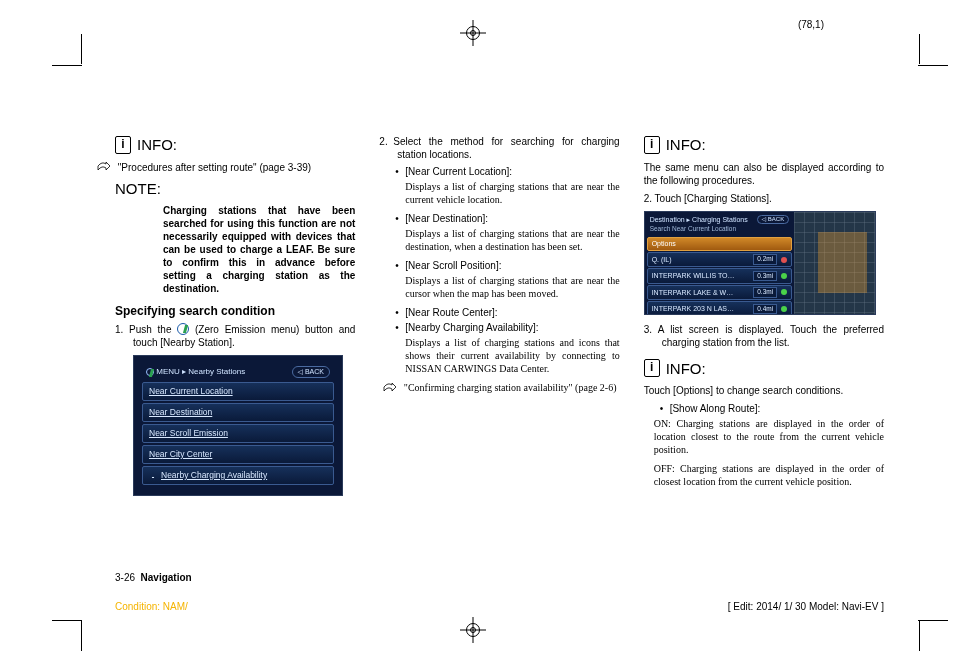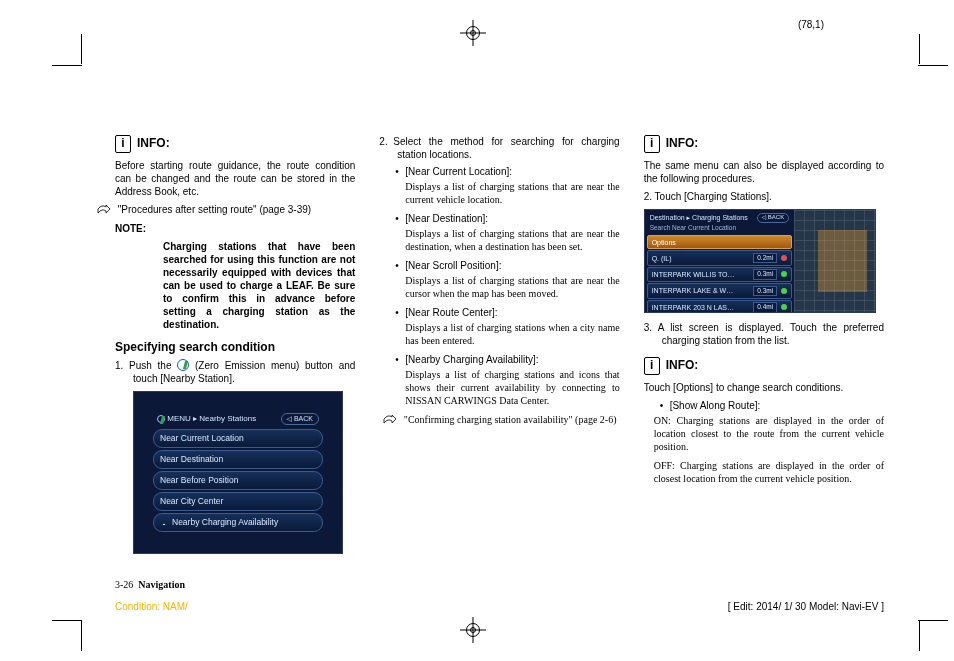--- a/index.html
+++ b/index.html
@@ -34,54 +34,54 @@
     display: flex;
     gap: 24px;
   }
   .col { flex: 1 1 0; text-align: justify; }
 
   .info-block { display:flex; align-items:center; gap:6px; margin-bottom:6px; }
   .info-icon {
     width: 16px; height: 18px; border: 1.5px solid #000; border-radius: 2px;
     display:flex; align-items:center; justify-content:center; font-weight: bold; font-size: 12px;
   }
-  .info-label { font-weight: bold; font-size: 12px; }
+  .info-label { font-weight: normal; font-size: 15px; }
   p { margin-bottom: 5px; }
   .xref-icon { display:inline-block; vertical-align: middle; }
   .xref-line { padding-left: 18px; text-indent: -18px; }
-  .note-label { font-weight: bold; font-size: 10px; margin-top: 4px; }
+  .note-label { font-weight: normal; font-size: 15px; margin-top: 4px; }
   .note-body { font-weight: bold; font-size: 10px; margin-left: 48px; }
   .heading { font-weight: bold; font-size: 12px; margin-top: 9px; margin-bottom: 4px; }
   ol { list-style: none; padding-left: 0; }
   ol > li { padding-left: 18px; text-indent: -18px; margin-bottom: 4px; text-align: justify; }
   ol > li .num { display:inline-block; width:14px; text-indent:0; }
   ul.bullets { list-style: none; padding-left: 16px; }
   ul.bullets > li { padding-left: 10px; text-indent: -10px; margin-bottom: 2px; text-align: justify; }
   ul.bullets > li::before { content:"•"; display:inline-block; width:10px; text-indent:0; }
   .sub-desc { padding-left: 26px; margin-bottom: 6px; text-align: justify; font-family: Liberation Serif, serif; }
   .sub-desc.tight { padding-left: 10px; }
 
   
   .menu-shot {
     margin: 6px 0 4px 18px;
     width: 210px;
     background: #0b1838;
     border: 1px solid #2a3a5a;
-    padding: 19px;
+    padding: 8px;
     font-size: 8.5px;
   }
   .menu-header {
     display:flex; justify-content: space-between; align-items:center;
     color:#cfe3ff; padding: 2px 4px; font-size: 8px;
   }
   .menu-header .back { border: 1px solid #4a6aa0; border-radius: 8px; padding: 0 5px; font-size:7px; color:#cfe3ff; }
   .menu-row {
     background: linear-gradient(#16305a, #0a1a3a);
-    border: 1px solid #3a5a90; border-radius: 9px;
-    color: #d8e8ff; padding: 3px 6px; margin: 2px 0;
+    border: 1px solid #3a5a90; border-radius: 2px;
+    color: #d8e8ff; padding: 3px 6px; margin: 2px 0; text-decoration: underline;
   }
   .menu-row.wifi::before { content:""; display:inline-block; width:8px; height:6px; margin-right:4px;
     background: radial-gradient(circle at 50% 100%, #d8e8ff 20%, transparent 22%); }
 
   
   .dest-shot {
     margin: 6px 0 8px 0;
     width: 232px; height: 104px;
     background: #0b1838;
     border: 1px solid #2a3a5a;
@@ -111,21 +111,21 @@
   .dest-row {
     display:flex; justify-content:space-between; align-items:center;
     padding: 1.5px 4px; margin:1px 0; border-radius:2px;
     background: linear-gradient(#16305a, #0a1a3a); border:1px solid #3a5a90; color:#d8e8ff;
   }
   .dest-row.options { background: linear-gradient(#d08828, #a05a10); border-color:#e0a040; color:#fff; }
   .dest-row .rbox { background:#0a1a3a; border:1px solid #3a5a90; padding:0 3px; font-size:6.5px; }
   .dest-row .dot { width:6px; height:6px; border-radius:50%; background:#4ad24a; margin-left:2px; }
   .dest-row .dot.red { background:#e05050; }
 
-  .footer-left { position:absolute; left:115px; bottom:70px; font-size:10px;font-family:Liberation Serif, serif; }
+  .footer-left { position:absolute; left:115px; bottom:77px; font-size:10px; }
   .footer-left b { font-weight: bold; }
   .footer-right { position:absolute; right:70px; bottom:48px; font-size:10px; }
   .condition { position:absolute; left:115px; bottom:48px; font-size:10px; color:#f5b400; }
 
   .ze-icon {
     display:inline-block; width:12px; height:12px; border-radius:50%;
     border:1.5px solid #1a5aa8; position:relative; vertical-align:-2px;
   }
   .ze-icon::after { content:""; position:absolute; left:55%; top:10%; width:3px; height:8px;
     background:#2aa050; transform: skewX(-15deg); }
@@ -152,21 +152,20 @@
 
 <div class="page-num">(78,1)</div>
 
 <div class="content">
 
   <div class="col">
     <div class="info-block">
       <div class="info-icon">i</div>
       <div class="info-label">INFO:</div>
     </div>
-    <p>Before starting route guidance, the route condition can be changed and the route can be stored in the Address Book, etc.</p>
     <p class="xref-line">
       <span class="xref-icon">
         <svg width="14" height="10" viewBox="0 0 14 10">
             <path d="M1 5 Q5 0 9 3 L9 1 L13 5 L9 9 L9 7 Q5 4 1 9 Z" fill="none" stroke="#000" stroke-width="0.8"></path>
           </svg>
       </span>
       <span>"Procedures after setting route" (page 3-39)</span>
     </p>
     <p class="note-label">NOTE:</p>
     <p class="note-body">Charging stations that have been searched for using this function are not necessarily equipped with devices that can be used to charge a LEAF. Be sure to confirm this in advance before setting a charging station as the destination.</p>
@@ -178,21 +177,21 @@
       </li>
     </ol>
 
     <div class="menu-shot">
       <div class="menu-header">
         <span><span class="ze-icon" style="border-color:#9ac0ff; width:8px; height:8px;"></span> <span>MENU ▸ Nearby Stations</span></span>
         <span class="back">◁ BACK</span>
       </div>
       <div class="menu-row">Near Current Location</div>
       <div class="menu-row">Near Destination</div>
-      <div class="menu-row">Near Before Position</div>
+      <div class="menu-row">Near Scroll Emission</div>
       <div class="menu-row">Near City Center</div>
       <div class="menu-row wifi">Nearby Charging Availability</div>
     </div>
   </div>
 
   <div class="col">
     <ol>
       <li>
         <span class="num">2.</span><span>Select the method for searching for charging station locations.</span>
       </li>
@@ -205,21 +204,20 @@
       <li>[Near Destination]:</li>
     </ul>
     <p class="sub-desc">Displays a list of charging stations that are near the destination, when a destination has been set.</p>
     <ul class="bullets">
       <li>[Near Scroll Position]:</li>
     </ul>
     <p class="sub-desc">Displays a list of charging stations that are near the cursor when the map has been moved.</p>
     <ul class="bullets">
       <li>[Near Route Center]:</li>
     </ul>
-    <p class="sub-desc">Displays a list of charging stations when a city name has been entered.</p>
     <ul class="bullets">
       <li>[Nearby Charging Availability]:</li>
     </ul>
     <p class="sub-desc">Displays a list of charging stations and icons that shows their current availability by connecting to NISSAN CARWINGS Data Center.</p>
     <p class="sub-desc" style="padding-left:40px; text-indent:-18px;">
       <span class="xref-icon">
         <svg width="14" height="10" viewBox="0 0 14 10">
             <path d="M1 5 Q5 0 9 3 L9 1 L13 5 L9 9 L9 7 Q5 4 1 9 Z" fill="none" stroke="#000" stroke-width="0.8"></path>
           </svg>
       </span>

